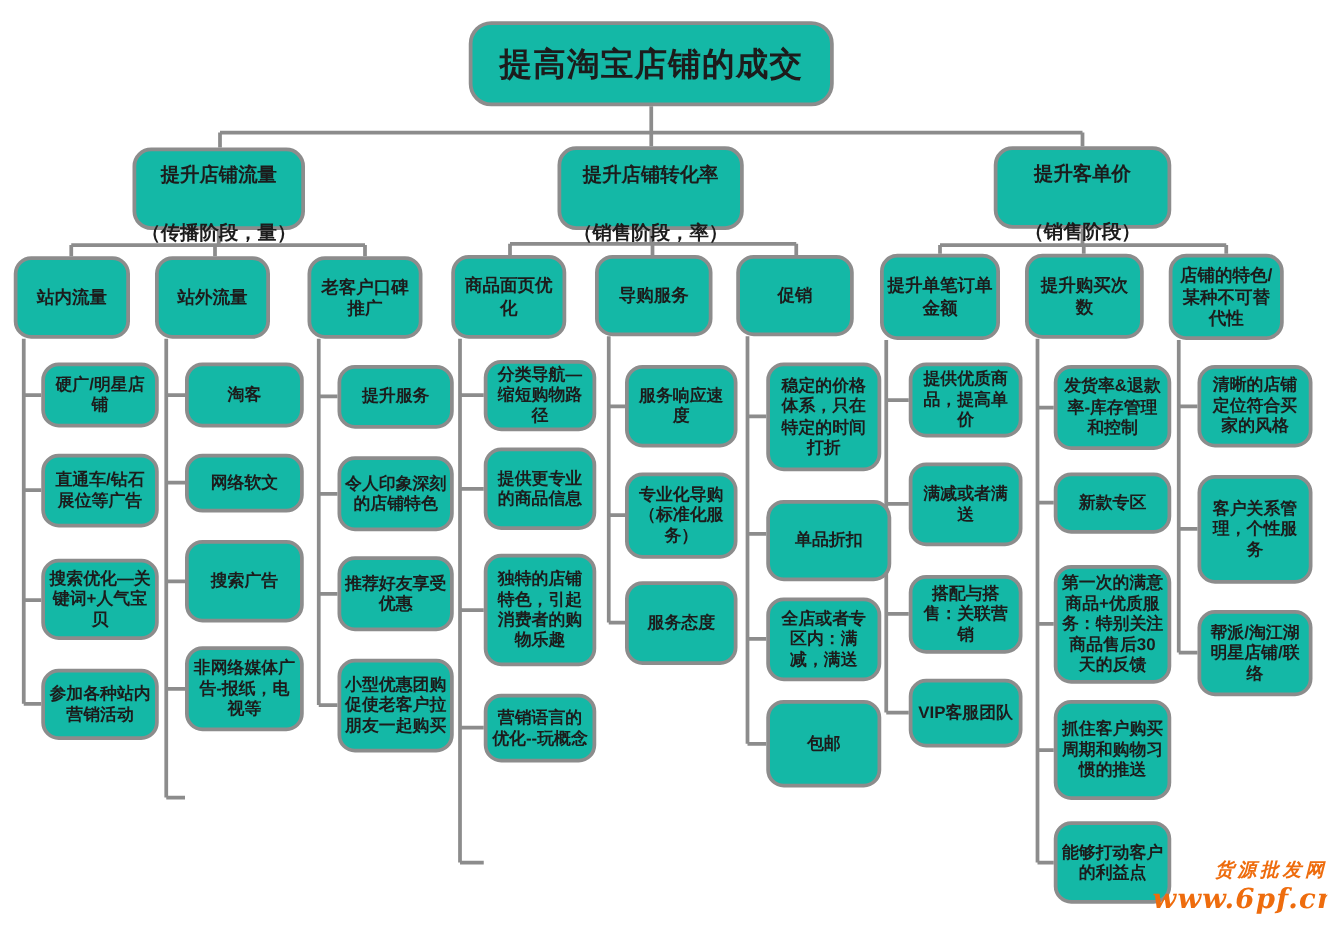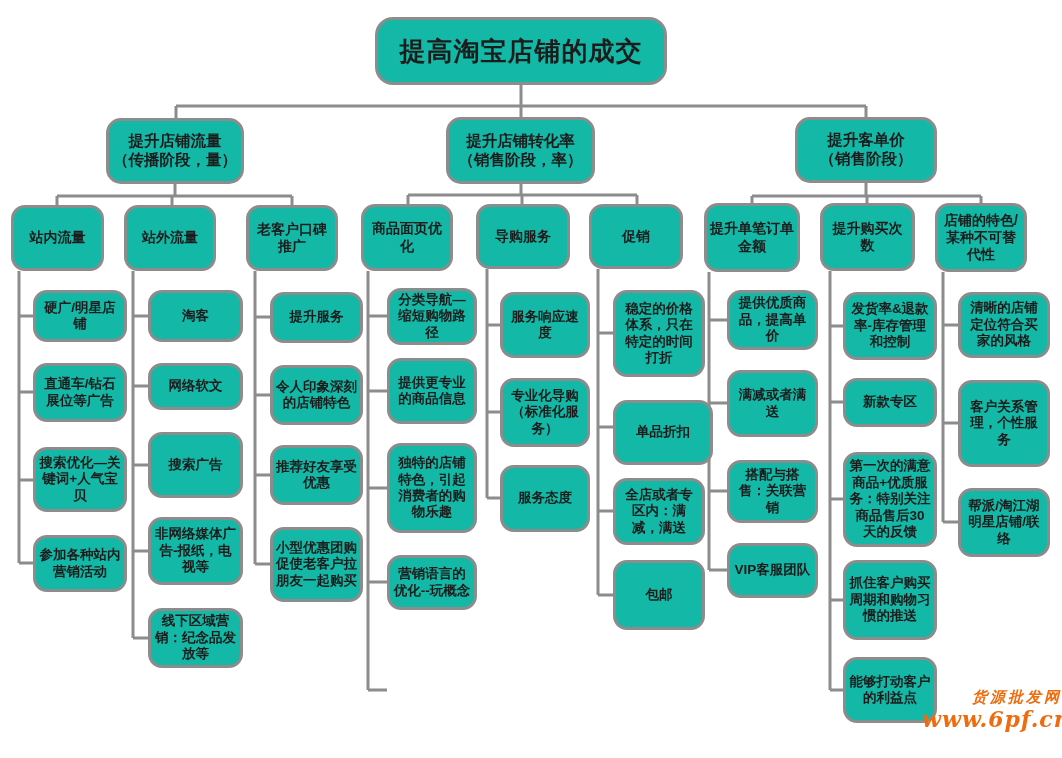--- a/index.html
+++ b/index.html
@@ -37,21 +37,21 @@
     padding: 1px 3px;
     line-height: 1.22;
   }
   .node.root {
     border-radius: 18px;
     font-size: 26px;
     letter-spacing: 1px;
     line-height: 1.1;
   }
   .node.branch { font-size: 15.5px; border-radius: 15px; }
-  .node.branch .label { white-space: nowrap; }
+  .node.branch .label { white-space: nowrap; margin-top: 27px; }
   .node.header { font-size: 14px; }
   .node.leaf { font-size: 13.5px; }
   #watermark {
     position: absolute;
     left: 922px;
     top: 688px;
     width: 140px;
     text-align: center;
     color: var(--watermark);
     font-weight: bold;
@@ -138,21 +138,20 @@
 
   <div class="node leaf" style="left:33px;top:290px;width:94px;height:52px">硬广/明星店铺</div>
   <div class="node leaf" style="left:33px;top:363px;width:94px;height:59px">直通车/钻石展位等广告</div>
   <div class="node leaf" style="left:33px;top:447px;width:94px;height:65px">搜索优化—关键词+人气宝贝</div>
   <div class="node leaf" style="left:33px;top:535px;width:94px;height:57px">参加各种站内营销活动</div>
 
   <div class="node leaf" style="left:148px;top:290px;width:95px;height:52px">淘客</div>
   <div class="node leaf" style="left:148px;top:363px;width:95px;height:47px">网络软文</div>
   <div class="node leaf" style="left:148px;top:432px;width:95px;height:66px">搜索广告</div>
   <div class="node leaf" style="left:148px;top:517px;width:95px;height:68px">非网络媒体广告-报纸，电视等</div>
-  <div class="node leaf" style="left:148px;top:608px;width:95px;height:60px">线下区域营销：纪念品发放等</div>
 
   <div class="node leaf" style="left:270px;top:292px;width:93px;height:51px">提升服务</div>
   <div class="node leaf" style="left:270px;top:365px;width:93px;height:60px">令人印象深刻的店铺特色</div>
   <div class="node leaf" style="left:270px;top:445px;width:93px;height:60px">推荐好友享受优惠</div>
   <div class="node leaf" style="left:270px;top:527px;width:93px;height:75px">小型优惠团购促使老客户拉朋友一起购买</div>
 
   <div class="node leaf" style="left:387px;top:288px;width:90px;height:57px">分类导航—缩短购物路径</div>
   <div class="node leaf" style="left:387px;top:358px;width:90px;height:66px">提供更专业的商品信息</div>
   <div class="node leaf" style="left:387px;top:443px;width:90px;height:90px">独特的店铺特色，引起消费者的购物乐趣</div>
   <div class="node leaf" style="left:387px;top:555px;width:90px;height:55px">营销语言的优化--玩概念</div>

